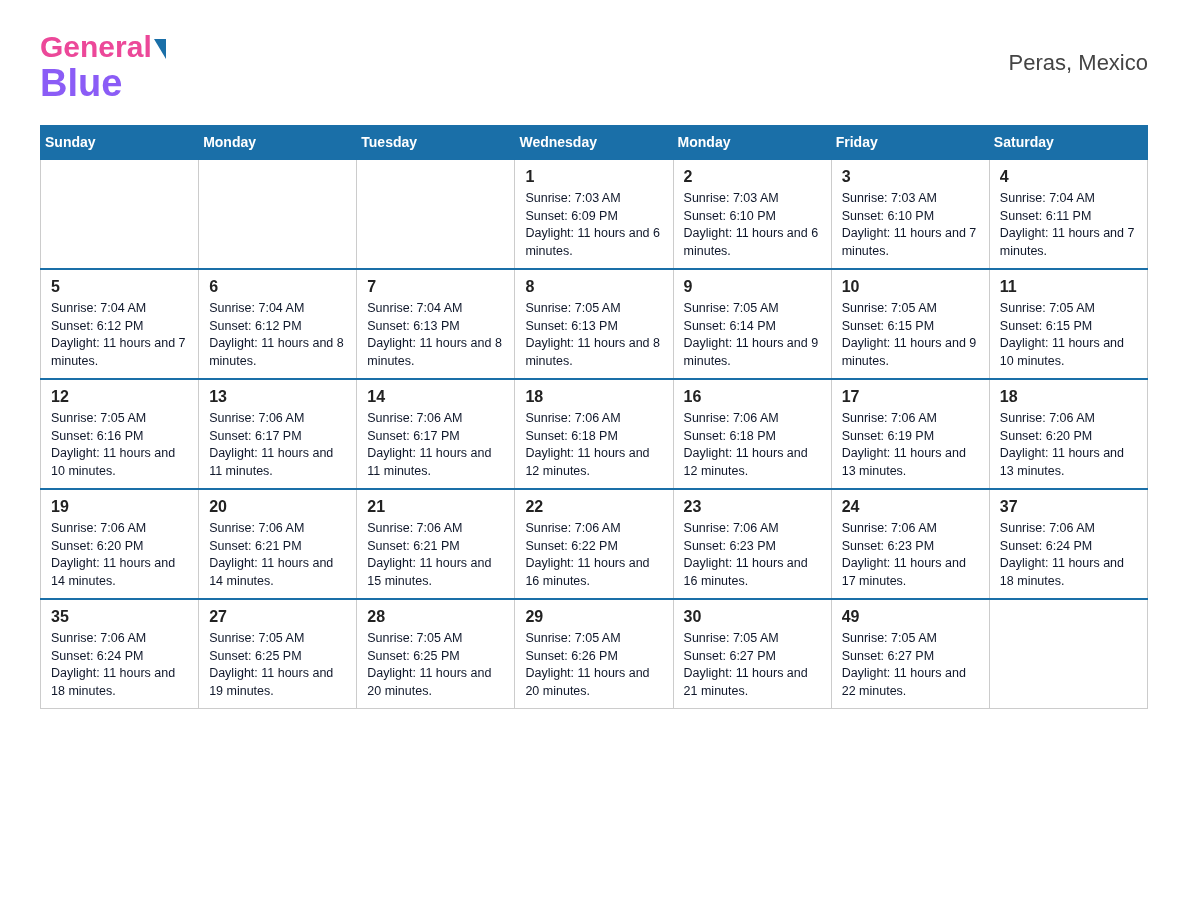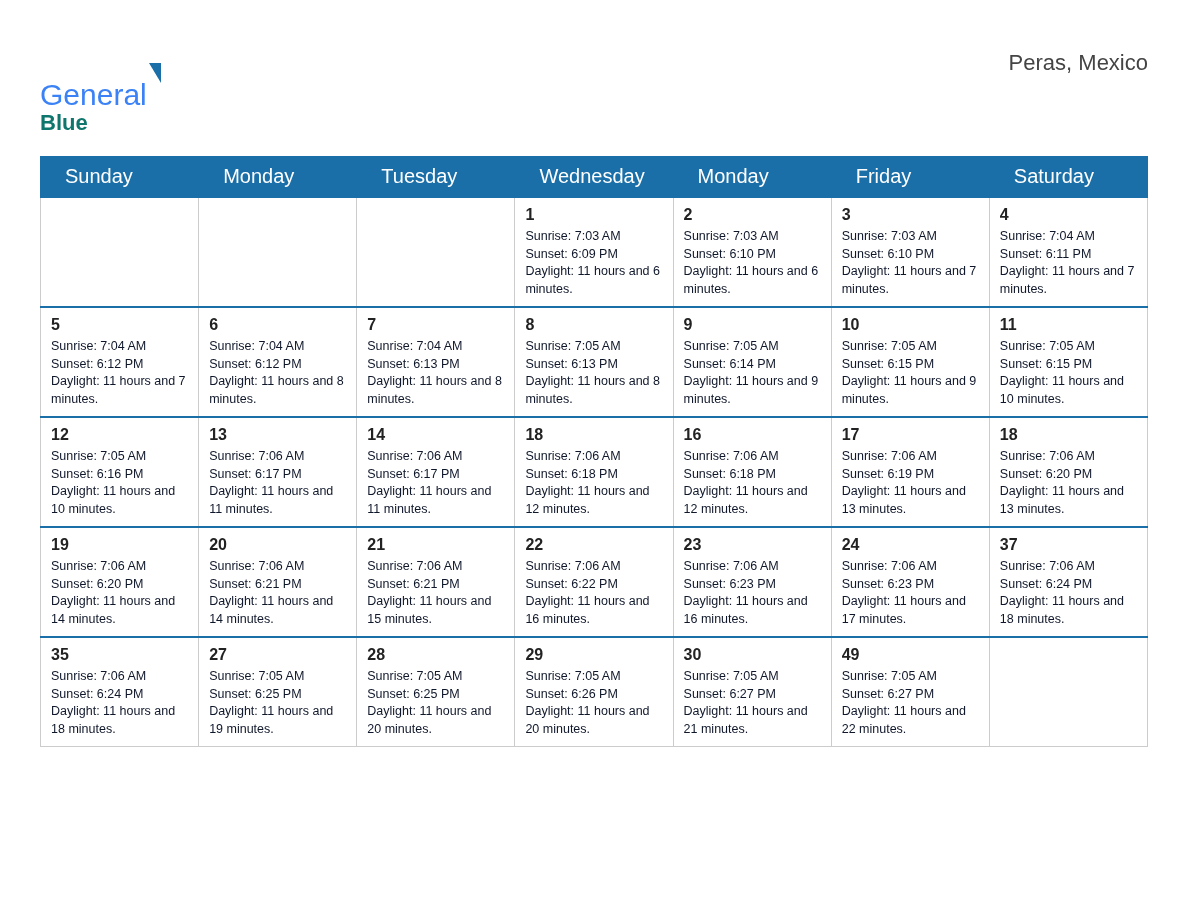--- a/index.html
+++ b/index.html
@@ -36,23 +36,23 @@
       margin-top: 20px;
     }
     .calendar {
       width: 100%;
       border-collapse: collapse;
       border: 1px solid #999;
     }
     .calendar th {
       background-color: #1a6fa8;
       color: #fff;
-      font-size: 20px;
-      font-weight: normal;
-      padding: 8px 24px;
+      font-size: 14px;
+      font-weight: bold;
+      padding: 8px 4px;
       text-align: left;
       border: 1px solid #1a6fa8;
     }
     .calendar td {
       width: 14.285%;
       vertical-align: top;
       padding: 8px 10px;
       border: 1px solid #ccc;
       min-height: 90px;
       font-size: 13px;
@@ -75,39 +75,38 @@
     }
     tr.week-row td {
       border-top: 2px solid #1a6fa8;
     }
     .logo-wrapper {
       display: flex;
       align-items: center;
     }
     .logo-general {
       font-size: 30px;
-      font-weight: normal;
-      color: #3b82f6;
-      margin-top: 48px;
+      font-weight: bold;
+      color: #ec4899;
     }
     .logo-arrow {
       width: 0;
       height: 0;
       border-left: 12px solid transparent;
       border-right: 0px solid transparent;
       border-top: 20px solid #1a6fa8;
       display: inline-block;
       margin-left: 2px;
       position: relative;
       top: 2px;
     }
     .logo-line2 {
-      font-size: 22px;
-      font-weight: bold;
-      color: #0f766e;
+      font-size: 38px;
+      font-weight: bold;
+      color: #8b5cf6;
       margin-top: -2px;
       display: block;
     }
   </style>
 </head>
 <body>
 
 <div class="header">
   <div class="logo">
     <div class="logo-wrapper">

